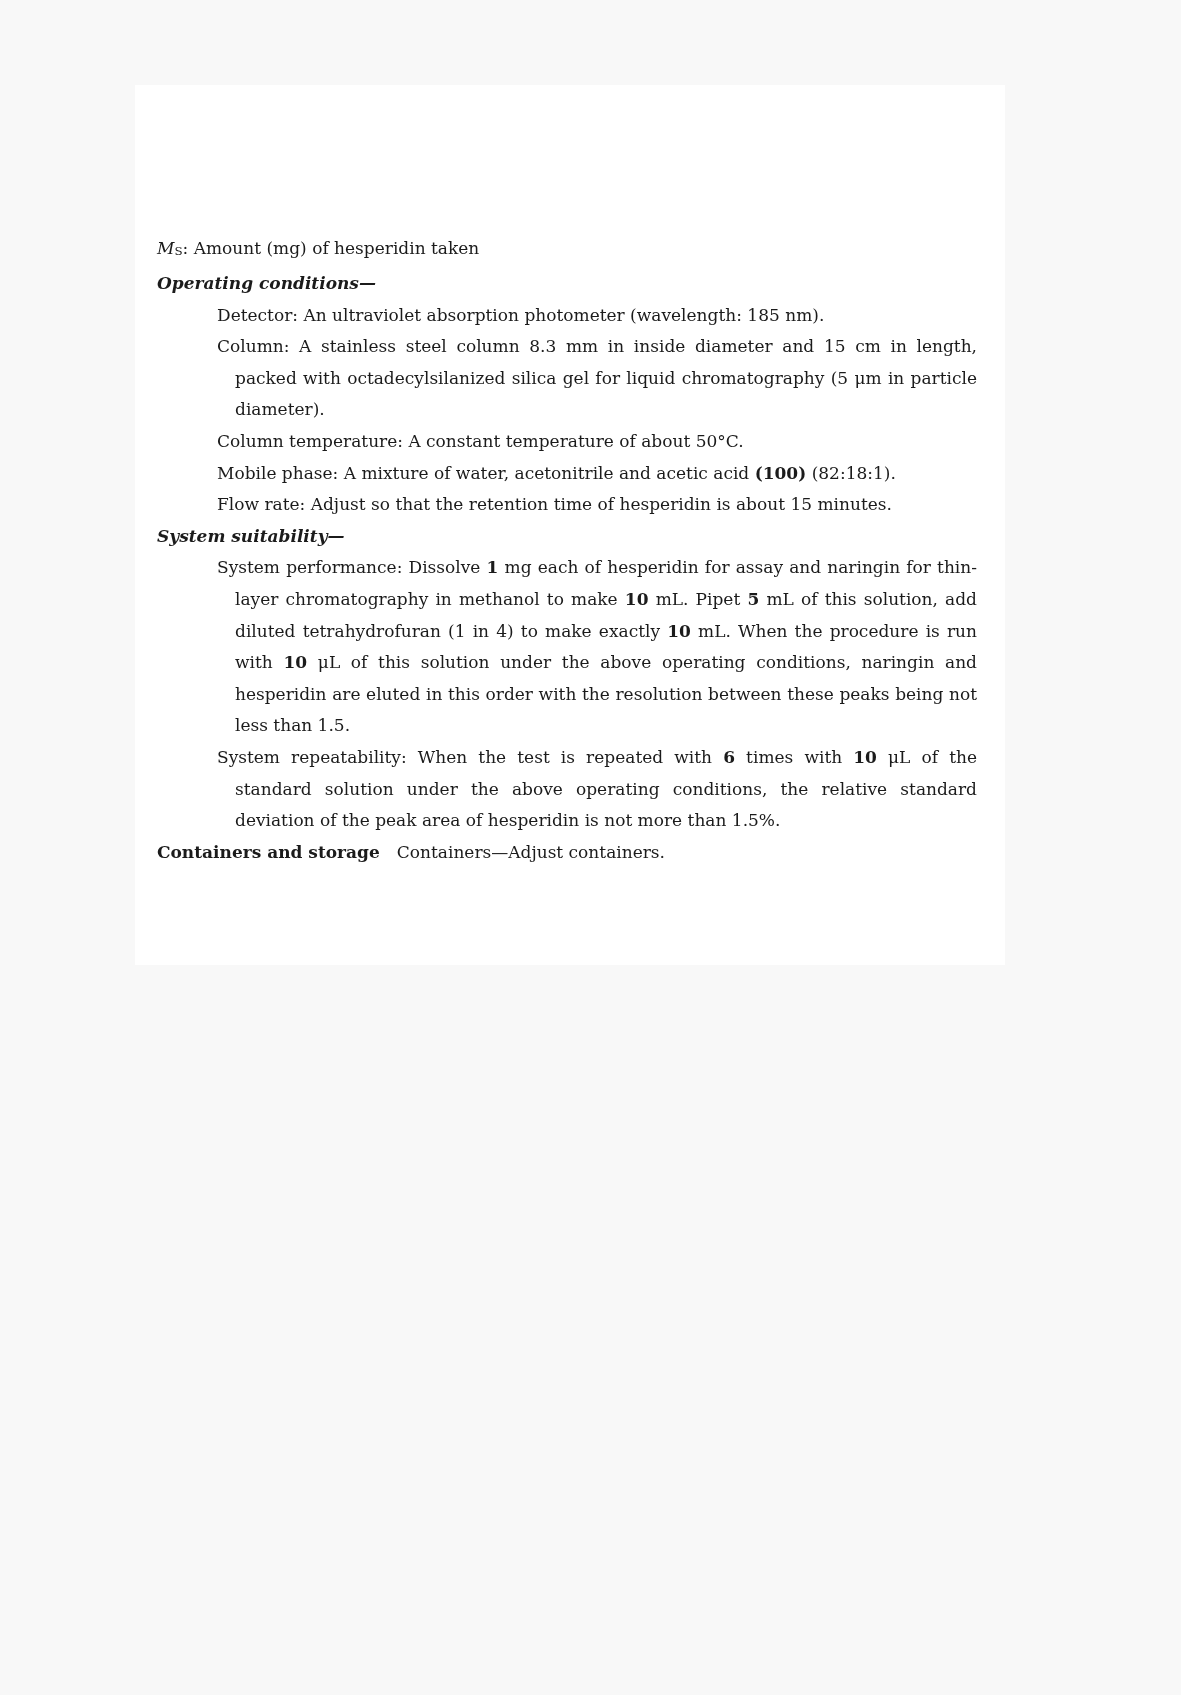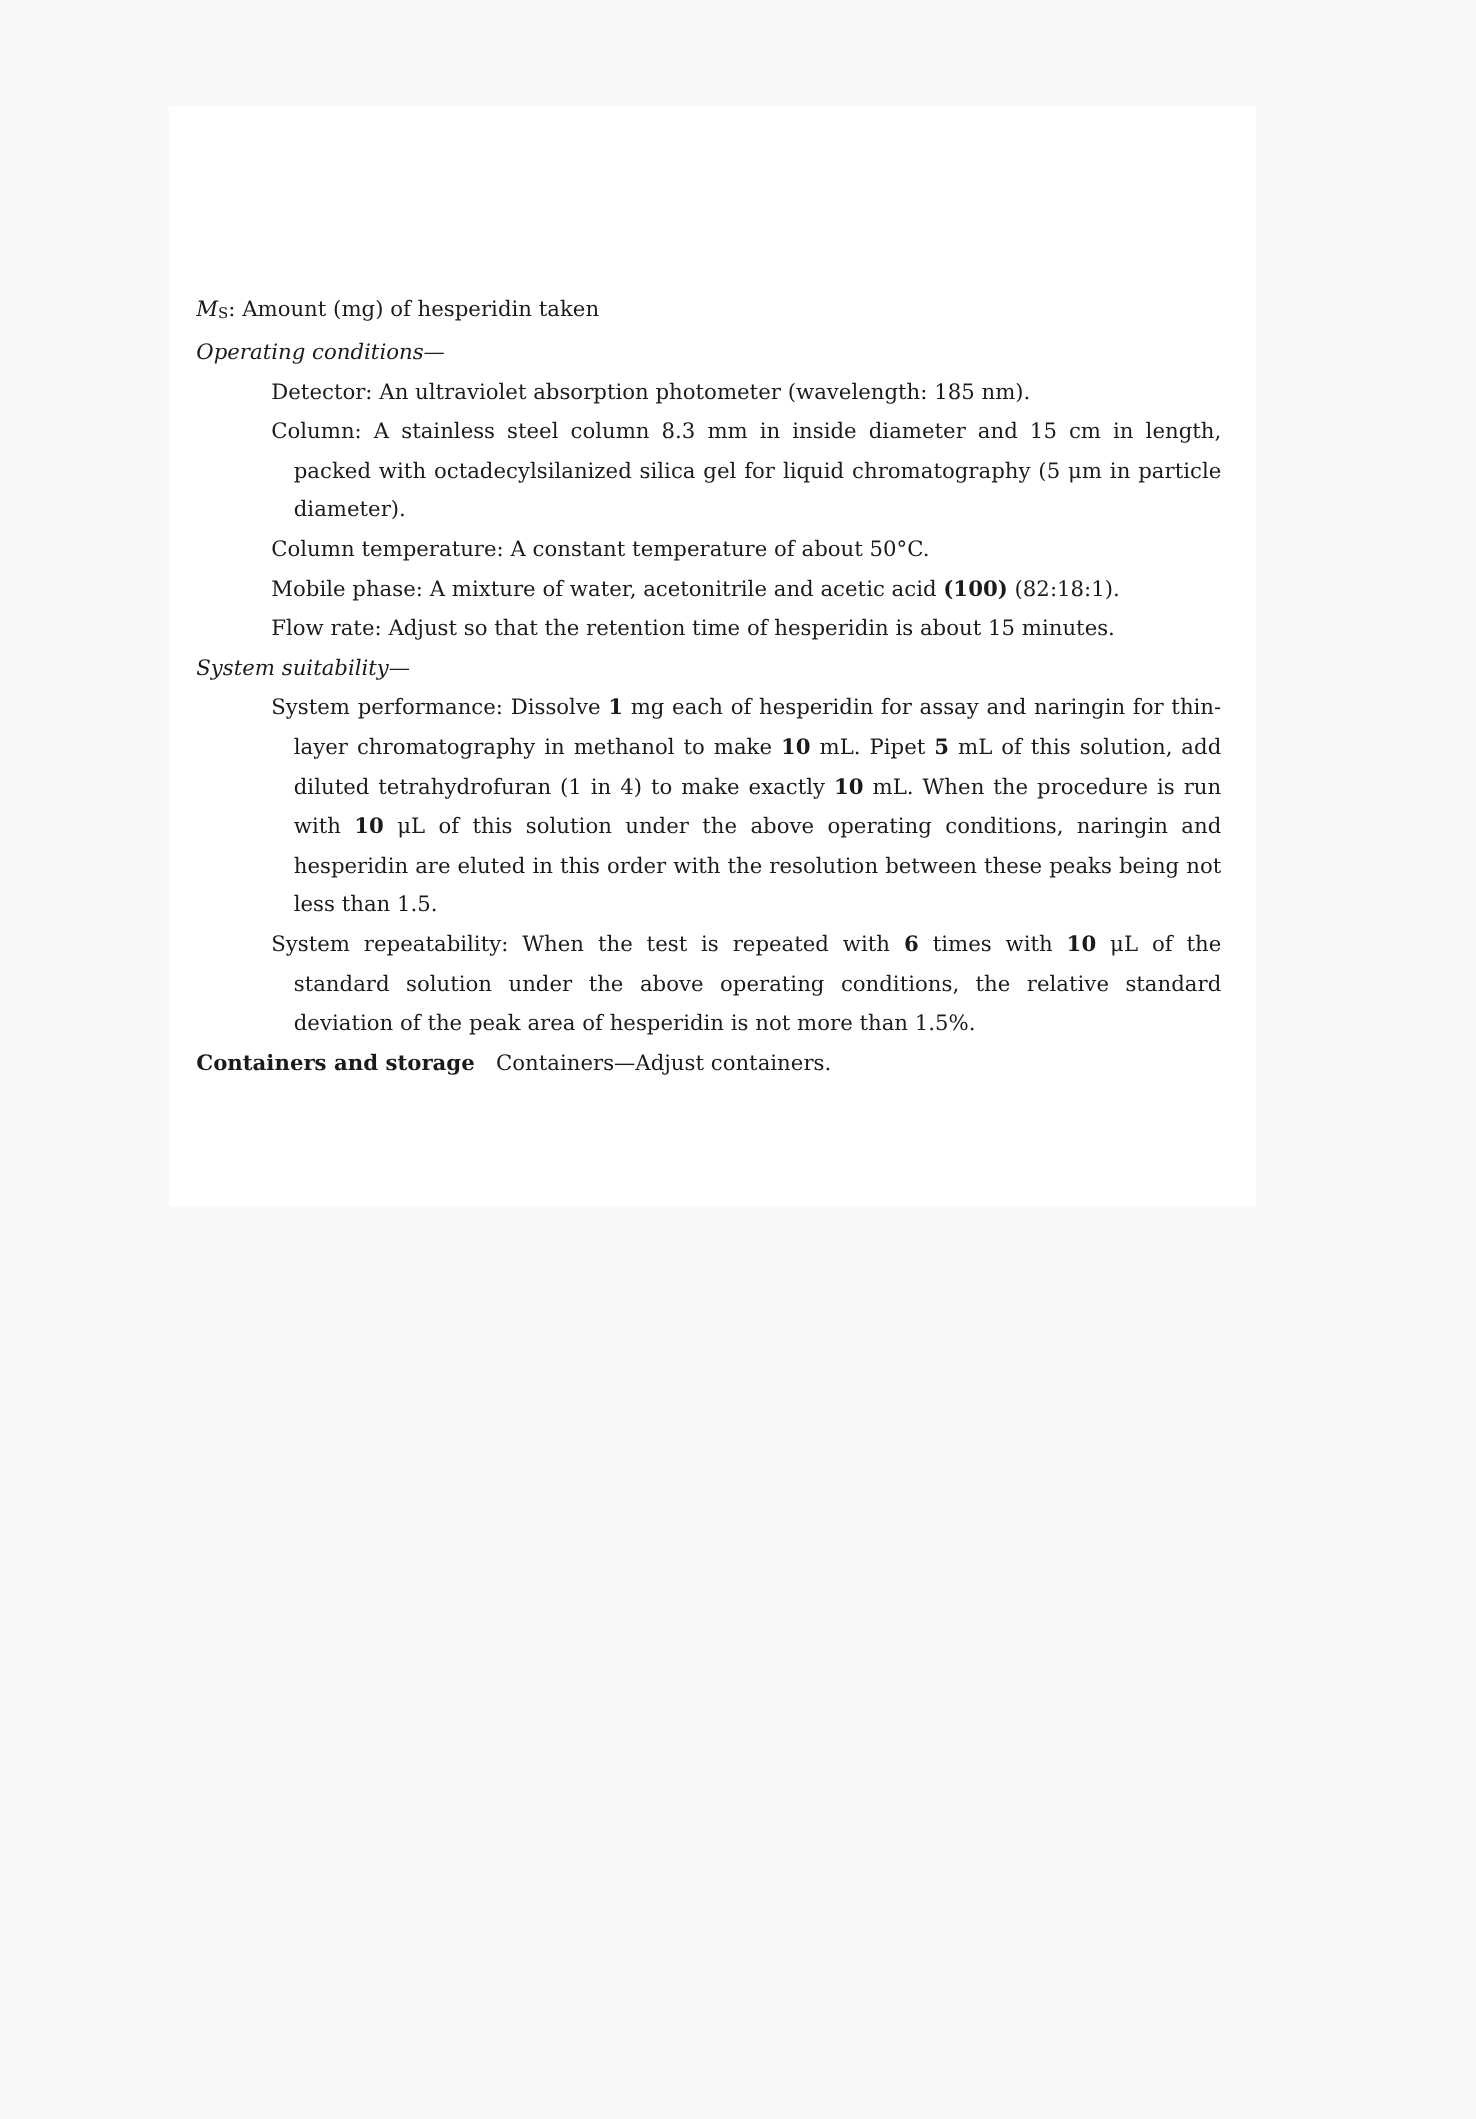--- a/index.html
+++ b/index.html
@@ -25,21 +25,21 @@
     height: 880px;
     background: #ffffff;
   }
   .content {
     padding: 148px 28px 0 22px;
     font-size: 17px;
     line-height: 31.6px;
   }
   .content p { margin: 0; }
   .ms-line { margin-left: 41px; }
-  .subhead { margin-left: 41px; font-style: italic; }
+  .subhead { margin-left: 41px; font-style: italic; font-weight: bold; }
   .gap-before { margin-top: 31.6px; }
   .item {
     padding-left: 78px;
     text-indent: -18px;
     text-align: justify;
   }
   .containers-line { margin-left: 0; }
   .sub {
     font-size: 0.7em;
     vertical-align: -0.12em;

